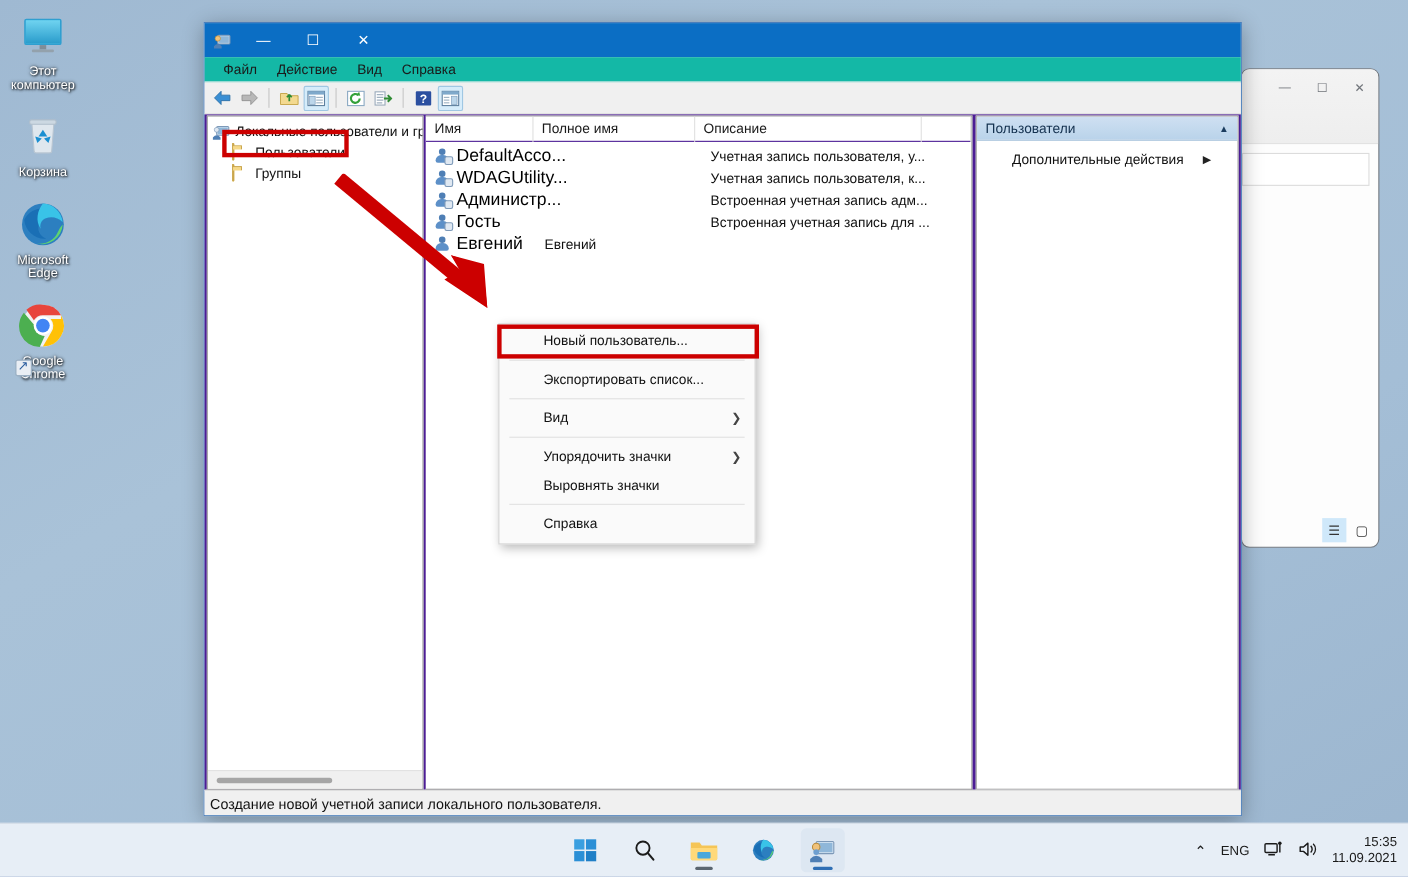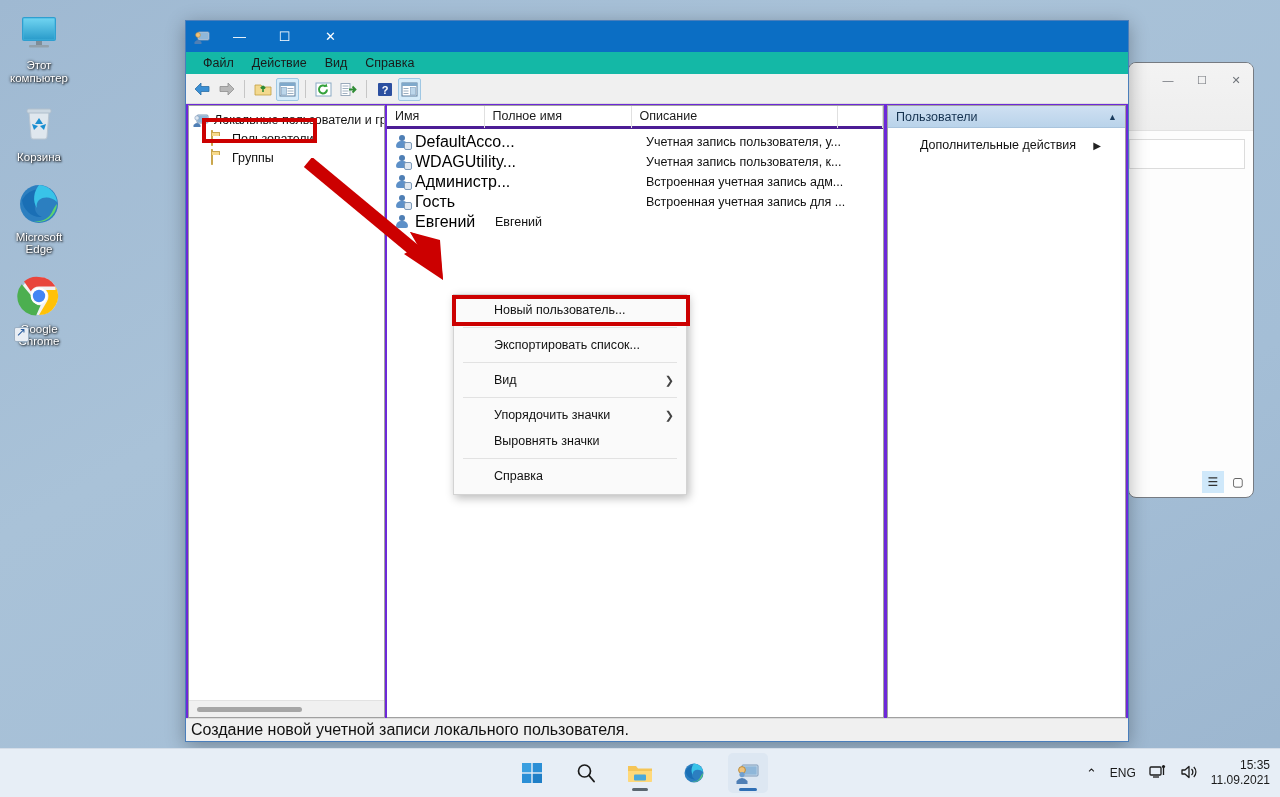--- a/index.html
+++ b/index.html
@@ -109,21 +109,21 @@
   }
   .tb-sep { width: 1px; height: 18px; background: #c6c6c6; margin: 0 4px; }
   .tbi {
     width: 23px; height: 23px; display: flex; align-items: center; justify-content: center;
     border-radius: 2px; position: relative;
   }
   .tbi.pressed { background: #d6ecfa; border: 1px solid #9fc7e3; }
 
   
   #panes {
-    flex: 1 1 auto; display: flex; background: #6d28d9;
+    flex: 1 1 auto; display: flex; background: #4c1d95;
     padding: 1px 2px 0 2px; min-height: 0;
   }
   #tree-pane {
     width: 197px; background: #ffffff; border: 1px solid #a0a0a0;
     position: relative; flex: 0 0 auto; overflow: hidden;
   }
   .tree-row {
     display: flex; align-items: center; height: 19px; font-size: 12.5px;
     color: #111; white-space: nowrap; padding-left: 4px;
   }
@@ -144,21 +144,21 @@
   #tree-hscroll .thumb {
     position: absolute; left: 8px; top: 6px; width: 105px; height: 5px;
     background: #a6a6a6; border-radius: 3px;
   }
 
   #list-pane {
     flex: 1 1 auto; background: #ffffff; border: 1px solid #a0a0a0;
     border-left: none; margin-left: 2px; position: relative; overflow: hidden;
   }
   #list-header {
-    height: 23px; background: #ffffff; border-bottom: 3px solid #4c1d95;
+    height: 23px; background: #ffffff; border-bottom: 1px solid #4c1d95;
     display: flex; align-items: center; position: relative;
   }
   #list-header .col {
     font-size: 12.5px; color: #1a1a1a; padding-left: 8px;
     border-right: 1px solid #e0e0e0; height: 23px; line-height: 23px;
     overflow: hidden; white-space: nowrap;
   }
   .c0 { width: 100px; }
   .c1 { width: 151px; }
   .c2 { width: 212px; }
@@ -195,21 +195,21 @@
     height: 22px; display: flex; align-items: center;
     padding-left: 32px; padding-right: 24px; font-size: 12.5px; color: #111;
     margin-top: 6px;
   }
   #actions-pane .ap-item .lbl { flex: 1 1 auto; }
 
   
   #statusbar {
     height: 23px; background: #f0f0f0; border-top: 1px solid #dcdcdc;
     display: flex; align-items: center; padding-left: 5px;
-    font-size: 16px; color: #111; flex: 0 0 auto;
+    font-size: 13px; color: #111; flex: 0 0 auto;
   }
 
   
   #ctxmenu {
     position: absolute; left: 453px; top: 294px; width: 234px;
     background: #fafafa; border: 1px solid #d3d3d3;
     box-shadow: 2px 3px 9px rgba(0,0,0,.28);
     padding: 2px 0 5px 0; z-index: 40;
   }
   .cm-item {

